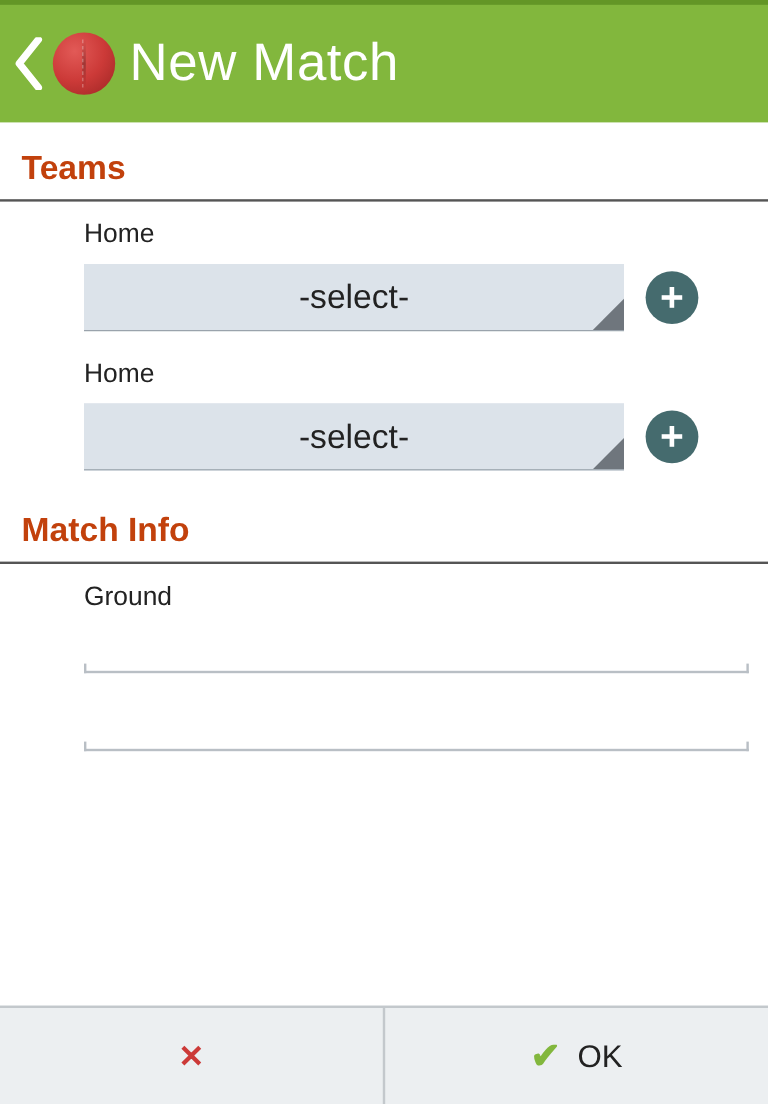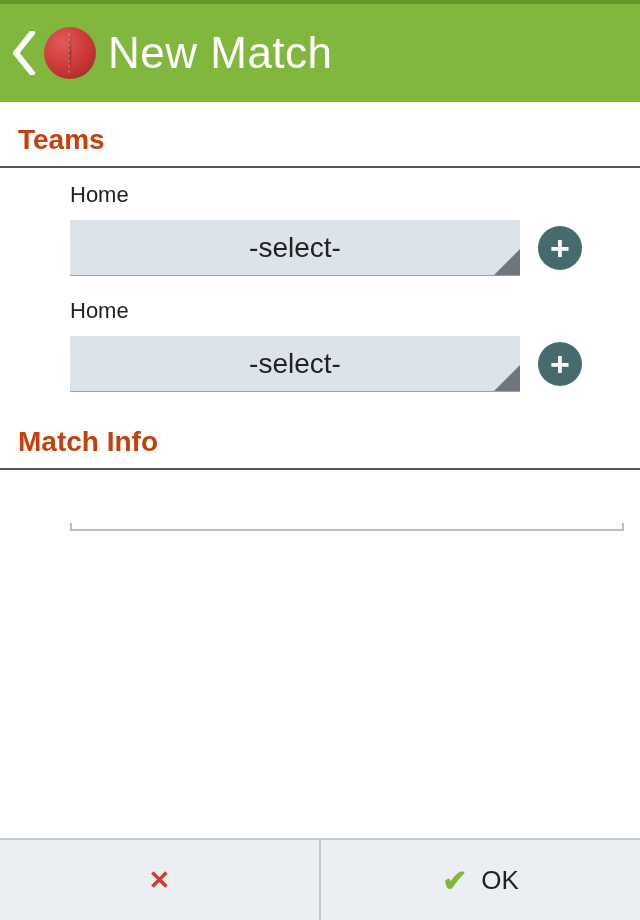--- a/index.html
+++ b/index.html
@@ -157,20 +157,25 @@
       <div class="add-btn">
         <span>+</span>
       </div>
     </div>
   </div>
 
   <div class="section-header">Match Info</div>
 
 
 
+  <div class="info-block">
+    <div class="info-label">Ground</div>
+    <input class="info-input" value="" style="">
+    <div class="input-underline"></div>
+  </div>
 
   <div class="info-block">
     <input class="info-input" value="" style="">
     <div class="input-underline"></div>
   </div>
 
 </div>
 
 <div class="footer">
   <div class="footer-btn">

